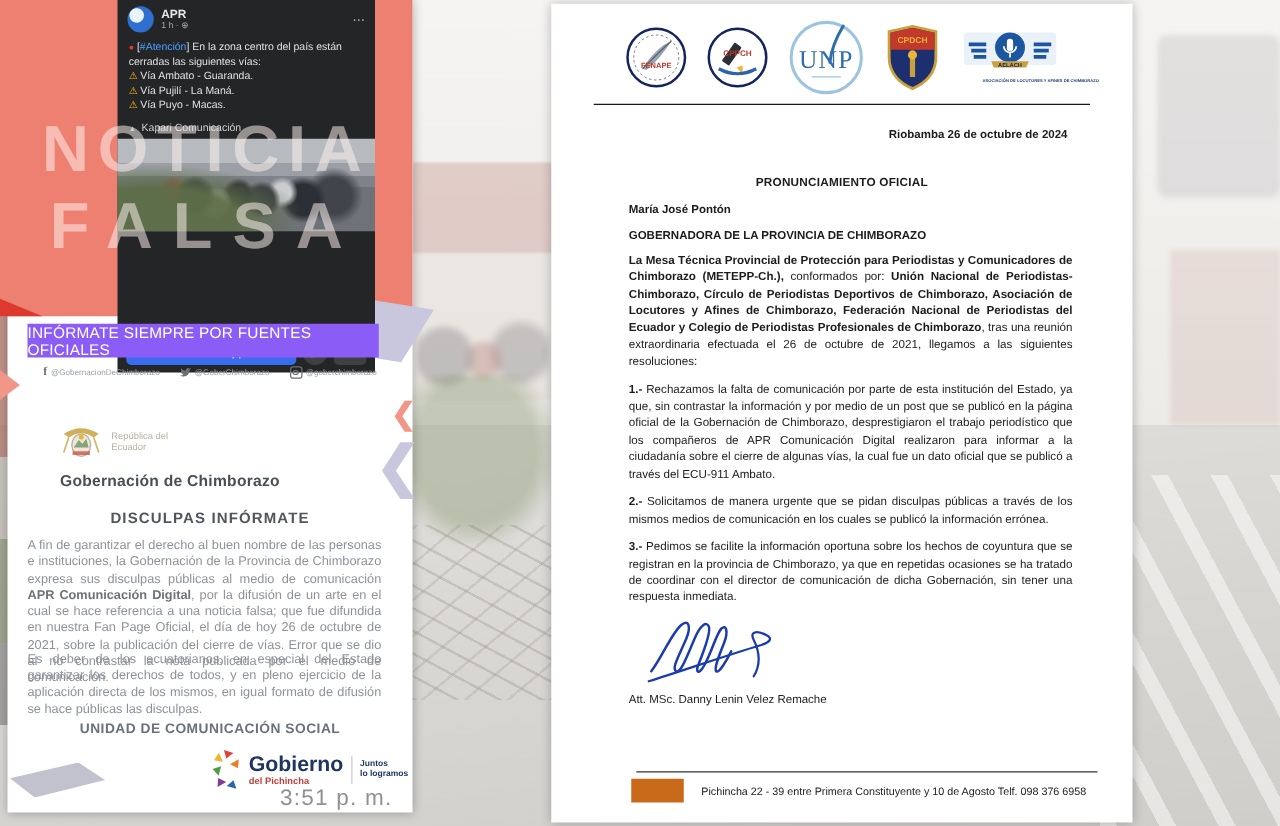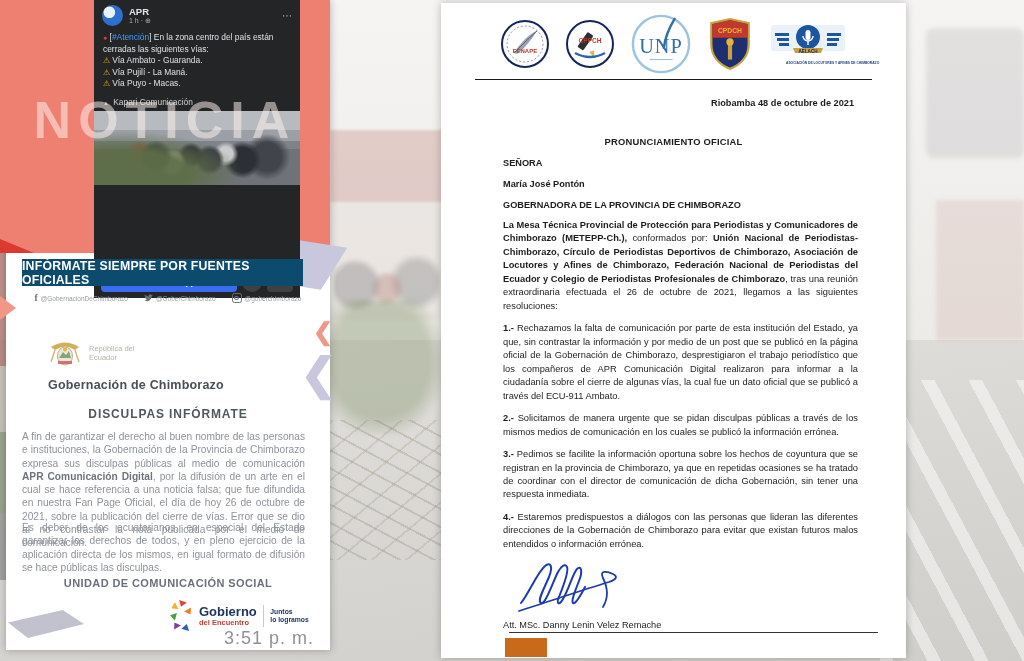--- a/index.html
+++ b/index.html
@@ -67,22 +67,22 @@
       linear-gradient(#b7babe 0 26%,#9ca0a6 26% 40%,#7e828a 40% 52%,#6f7379 52% 100%);}
   .post-actions{margin-top:auto;display:flex;align-items:center;gap:5px;padding:5px 7px 6px 7px;}
   .wa-btn{flex:1;height:20px;background:#3a6cf0;border-radius:4px;display:flex;align-items:center;justify-content:center;
     gap:4px;color:#fff;font-size:8.5px;font-weight:bold;}
   .wa-ic{font-size:9px;}
   .msg-btn{width:20px;height:20px;border-radius:50%;background:#3f4042;display:flex;align-items:center;justify-content:center;}
   .more-btn{width:26px;height:20px;border-radius:4px;background:#3f4042;color:#e4e6eb;font-size:9px;
     display:flex;align-items:center;justify-content:center;}
 
   
-  .banner{left:16px;top:259px;width:281px;height:27px;background:#0c4a6e;color:#fff;z-index:3;
-    display:flex;align-items:center;justify-content:center;font-size:12.3px;font-weight:bold;letter-spacing:.2px;}
+  .banner{left:16px;top:259px;width:281px;height:27px;background:#8b5cf6;color:#fff;z-index:3;
+    display:flex;align-items:center;justify-content:center;font-size:12.3px;font-weight:normal;letter-spacing:.2px;}
   .social{left:0;top:293px;width:100%;display:flex;justify-content:center;gap:16px;align-items:center;
     color:#9aa0a6;font-size:6.5px;z-index:3;}
   .s-item{display:flex;align-items:center;gap:3px;}
   .fb-i{font-weight:bold;font-size:9.5px;color:#6b7075;font-family:"Liberation Serif",serif;}
   .ig-i{width:8px;height:8px;border:1.1px solid #6b7075;border-radius:2.5px;position:relative;display:inline-block;}
   .ig-i::after{content:"";position:absolute;left:1.6px;top:1.6px;width:2.6px;height:2.6px;border:1px solid #6b7075;border-radius:50%;}
 
   
   .emblem-row{left:42px;top:340px;display:flex;align-items:center;gap:7px;}
   .republic{width:54px;font-size:7.5px;line-height:1.15;color:#b8b2a2;}
@@ -97,21 +97,21 @@
   .gob-logo{left:163px;top:601px;display:flex;align-items:center;gap:6px;z-index:3;}
   .chevs{position:relative;width:24px;height:30px;}
   .chevs span{position:absolute;width:0;height:0;border-style:solid;}
   .c1{left:9px;top:0;border-width:6px 4px 0 4px;border-color:#e0433c transparent transparent transparent;transform:rotate(18deg);}
   .c2{left:1px;top:3px;border-width:6px 4px 0 4px;border-color:#f2b430 transparent transparent transparent;transform:rotate(65deg);}
   .c3{left:0;top:12px;border-width:6px 4px 0 4px;border-color:#4f9c45 transparent transparent transparent;transform:rotate(105deg);}
   .c4{left:3px;top:21px;border-width:6px 4px 0 4px;border-color:#7f3f98 transparent transparent transparent;transform:rotate(150deg);}
   .c5{left:13px;top:23px;border-width:6px 4px 0 4px;border-color:#2e62ad transparent transparent transparent;transform:rotate(195deg);}
   .c6{left:16px;top:8px;border-width:6px 4px 0 4px;border-color:#ef7d23 transparent transparent transparent;transform:rotate(-30deg);}
   .g-col{display:flex;flex-direction:column;line-height:1;}
-  .g-main{font-size:13px;font-weight:800;color:#1e3561;}
+  .g-main{font-size:17px;font-weight:800;color:#1e3561;}
   .g-sub{font-size:7.5px;font-weight:800;color:#c23f38;margin-top:1px;}
   .g-div{width:1.5px;height:22px;background:#c9c9c9;}
   .g-tag{font-size:6.8px;font-weight:bold;color:#1e3561;line-height:1.2;}
 
   
   .dec-lav-band{right:-4px;top:244px;width:48px;height:42px;background:#c9c7de;transform:skew(-32deg,9deg);z-index:1;}
   .dec-lav-chev{right:-7px;top:352px;color:#c9c7de;font-size:44px;font-weight:bold;z-index:1;line-height:1;}
   .dec-sal-chev{right:-3px;top:320px;color:#f09788;font-size:24px;font-weight:bold;z-index:1;line-height:1;}
   .dec-sal-tri{left:-6px;top:296px;width:0;height:0;border-top:12px solid transparent;border-bottom:12px solid transparent;
     border-left:16px solid #f09788;z-index:1;}
@@ -202,20 +202,21 @@
           <svg width="10" height="10" viewBox="0 0 12 12">
             <path d="M6 1C3.2 1 1 3 1 5.4c0 1.3.6 2.4 1.6 3.2V11l1.9-1c.5.1 1 .2 1.5.2 2.8 0 5-2 5-4.8S8.8 1 6 1z" fill="#e4e6eb"></path>
           </svg>
         </div>
         <div class="more-btn">⋯</div>
       </div>
     </div>
 
     <div class="abs watermark">
       <div class="wm1">NOTICIA</div>
+      <div class="wm2">FALSA</div>
     </div>
 
     <div class="abs banner">INFÓRMATE SIEMPRE POR FUENTES OFICIALES</div>
     <div class="abs social">
       <span class="s-item">
         <span class="fb-i">f</span>
         <span>@GobernacionDeChimborazo</span>
       </span>
       <span class="s-item">
         <svg width="9" height="8" viewBox="0 0 16 13">
@@ -253,21 +254,21 @@
       <div class="chevs">
         <span class="c1"></span>
           <span class="c2"></span>
           <span class="c3"></span>
         <span class="c4"></span>
           <span class="c5"></span>
           <span class="c6"></span>
       </div>
       <div class="g-col">
         <span class="g-main">Gobierno</span>
-        <span class="g-sub">del Encuentro</span>
+        <span class="g-sub">del Pichincha</span>
       </div>
       <div class="g-div"></div>
       <div class="g-tag">
         <div>Juntos</div>
         <div>lo logramos</div>
       </div>
     </div>
 
     <div class="abs dec-lav-band"></div>
     <div class="abs dec-lav-chev">❮</div>
@@ -329,45 +330,44 @@
           <path d="M34,15 a5,5 0 0 0 10,0 M39,20 v4" stroke="#fff" stroke-width="1.4" fill="none"></path>
           <path d="M24,27 h30 l-2,5 h-26 z" fill="#c9a23f"></path>
           <text x="39" y="31.5" text-anchor="middle" font-size="4.6" font-weight="bold" fill="#14245c" font-family="Liberation Sans,sans-serif">AELACH</text>
         </svg>
         <span class="tiny-sub">ASOCIACIÓN DE LOCUTORES Y AFINES DE CHIMBORAZO</span>
       </div>
     </div>
 
     <div class="rule"></div>
 
-    <div class="d-date">Riobamba 48 de octubre de 2021</div>
+    <div class="d-date">Riobamba 26 de octubre de 2024</div>
     <div class="d-doc-title">PRONUNCIAMIENTO OFICIAL</div>
-    <div class="d-line">SEÑORA</div>
     <div class="d-line">María José Pontón</div>
     <div class="d-line">GOBERNADORA DE LA PROVINCIA DE CHIMBORAZO</div>
 
     <p class="intro"><b>La Mesa Técnica Provincial de Protección para Periodistas y Comunicadores de Chimborazo (METEPP-Ch.),</b><span> conformados por: </span><b>Unión Nacional de Periodistas-Chimborazo, Círculo de Periodistas Deportivos de Chimborazo, Asociación de Locutores y Afines de Chimborazo, Federación Nacional de Periodistas del Ecuador y Colegio de Periodistas Profesionales de Chimborazo</b><span>, tras una reunión extraordinaria efectuada el 26 de octubre de 2021, llegamos a las siguientes resoluciones:</span></p>
 
     <p class="res"><b>1.-</b> <span>Rechazamos la falta de comunicación por parte de esta institución del Estado, ya que, sin contrastar la información y por medio de un post que se publicó en la página oficial de la Gobernación de Chimborazo, desprestigiaron el trabajo periodístico que los compañeros de APR Comunicación Digital realizaron para informar a la ciudadanía sobre el cierre de algunas vías, la cual fue un dato oficial que se publicó a través del ECU-911 Ambato.</span></p>
     <p class="res"><b>2.-</b> <span>Solicitamos de manera urgente que se pidan disculpas públicas a través de los mismos medios de comunicación en los cuales se publicó la información errónea.</span></p>
     <p class="res"><b>3.-</b> <span>Pedimos se facilite la información oportuna sobre los hechos de coyuntura que se registran en la provincia de Chimborazo, ya que en repetidas ocasiones se ha tratado de coordinar con el director de comunicación de dicha Gobernación, sin tener una respuesta inmediata.</span></p>
-    <p class="res"><b>4.-</b> <span>Estaremos predispuestos a diálogos con las personas que lideran las diferentes direcciones de la Gobernación de Chimborazo para evitar que existan futuros malos entendidos o información errónea.</span></p>
 
     <div class="sig-wrap">
       <svg width="120" height="60" viewBox="0 0 120 60">
         <path d="M6,46 C14,36 22,16 30,9 C36,4 38,10 34,20 C28,34 22,44 26,46 C30,48 36,30 42,17 C46,9 50,6 52,10 C54,14 48,30 44,40 C41,47 44,49 48,42 C54,32 58,16 62,12 C66,8 68,14 64,24 C60,34 56,44 58,46 C60,48 66,38 70,30" stroke="#1c3cae" stroke-width="2" fill="none" stroke-linecap="round"></path>
         <path d="M4,54 C30,46 64,34 94,25 C100,23 104,20 98,17 C92,14 84,13 88,21 C92,29 94,40 88,50" stroke="#1c3cae" stroke-width="1.8" fill="none" stroke-linecap="round"></path>
       </svg>
     </div>
 
     <div class="d-att">
       <span>Att. MSc. Danny Lenin Velez Remache</span>
     </div>
 
     <div class="f-block">
       <div class="f-rule"></div>
       <div class="d-footer">
         <div class="orange"></div>
+        <span class="f-text">Pichincha 22 - 39 entre Primera Constituyente y 10 de Agosto Telf. 098 376 6958</span>
       </div>
     </div>
   </div>
 
 </div>
 
 </body></html>

